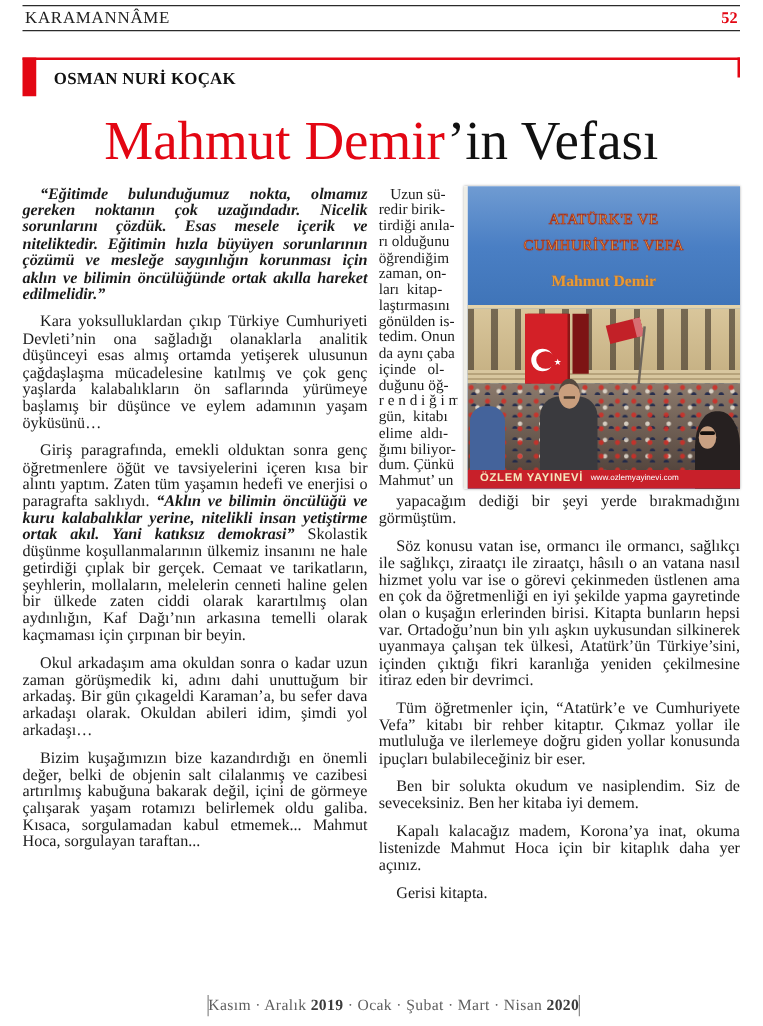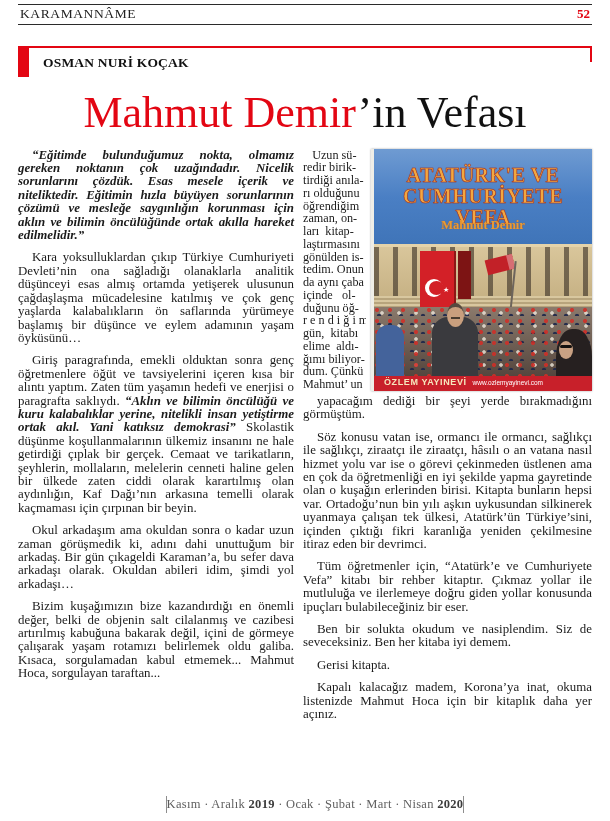--- a/index.html
+++ b/index.html
@@ -55,21 +55,21 @@
     background:
       repeating-linear-gradient(90deg, rgba(58,48,38,.62) 0 5px, rgba(0,0,0,0) 5px 19px),
       linear-gradient(#d9c69b,#c6b184);
     border-top:3px solid #e4d3aa;
   }
   .steps{
     position:absolute;left:0;top:147px;width:100%;height:11px;
     background:repeating-linear-gradient(#d8c79f 0 2px, #b7a47c 2px 4px);
   }
   .cover-title{position:absolute;left:0;top:16px;width:100%;text-align:center;
-    font-weight:bold;font-size:20px;line-height:21px;letter-spacing:.5px;
+    font-weight:normal;font-size:12px;line-height:21px;letter-spacing:.5px;
     color:#f2a840;-webkit-text-stroke:.5px #a23122;text-shadow:0 0 1px #9c2d20;}
   .cover-author{position:absolute;left:0;top:70px;width:100%;text-align:center;
     font-weight:bold;font-size:12.5px;color:#e89b35;text-shadow:0 0 1px #b65f1e;}
   .bigflag{position:absolute;left:46px;top:102px;width:34px;height:58px;background:#d32027;
     box-shadow:2px 0 0 #8c1717;}
   .crescent{position:absolute;left:5px;top:28px;width:18px;height:18px;border-radius:50%;background:#fff;}
   .crescent-inner{position:absolute;left:9px;top:30px;width:15px;height:14px;border-radius:50%;background:#d32027;}
   .flag-star{position:absolute;left:23px;top:33px;font-size:7px;color:#fff;}
   .darkflag{position:absolute;left:84px;top:102px;width:13px;height:48px;background:#7d1414;}
   .waveflag{position:absolute;left:112px;top:108px;width:28px;height:15px;background:#c22128;
@@ -188,22 +188,22 @@
             <span class="pub-name">ÖZLEM YAYINEVİ</span>
             <span class="pub-site">www.ozlemyayinevi.com</span>
           </div>
         </div>
       </div>
 
       <p class="noindent">yapacağım dediği bir şeyi yerde bırakmadığını görmüştüm.</p>
       <p>Söz konusu vatan ise, ormancı ile ormancı, sağlıkçı ile sağlıkçı, ziraatçı ile ziraatçı, hâsılı o an vatana nasıl hizmet yolu var ise o görevi çekinmeden üstlenen ama en çok da öğretmenliği en iyi şekilde yapma gayretinde olan o kuşağın erlerinden birisi. Kitapta bunların hepsi var. Ortadoğu’nun bin yılı aşkın uykusundan silkinerek uyanmaya çalışan tek ülkesi, Atatürk’ün Türkiye’sini, içinden çıktığı fikri karanlığa yeniden çekilmesine itiraz eden bir devrimci.</p>
       <p>Tüm öğretmenler için, “Atatürk’e ve Cumhuriyete Vefa” kitabı bir rehber kitaptır. Çıkmaz yollar ile mutluluğa ve ilerlemeye doğru giden yollar konusunda ipuçları bulabileceğiniz bir eser.</p>
       <p>Ben bir solukta okudum ve nasiplendim. Siz de seveceksiniz. Ben her kitaba iyi demem.</p>
+      <p>Kapalı kalacağız madem, Korona’ya inat, okuma listenizde Mahmut Hoca için bir kitaplık daha yer açınız.</p>
       <p>Gerisi kitapta.</p>
-      <p>Kapalı kalacağız madem, Korona’ya inat, okuma listenizde Mahmut Hoca için bir kitaplık daha yer açınız.</p>
     </div>
 
   </div>
 
 </div>
 
 <div class="footer">
   <span class="footer-inner">
     <span>Kasım · Aralık</span>
     <b>2019</b>

